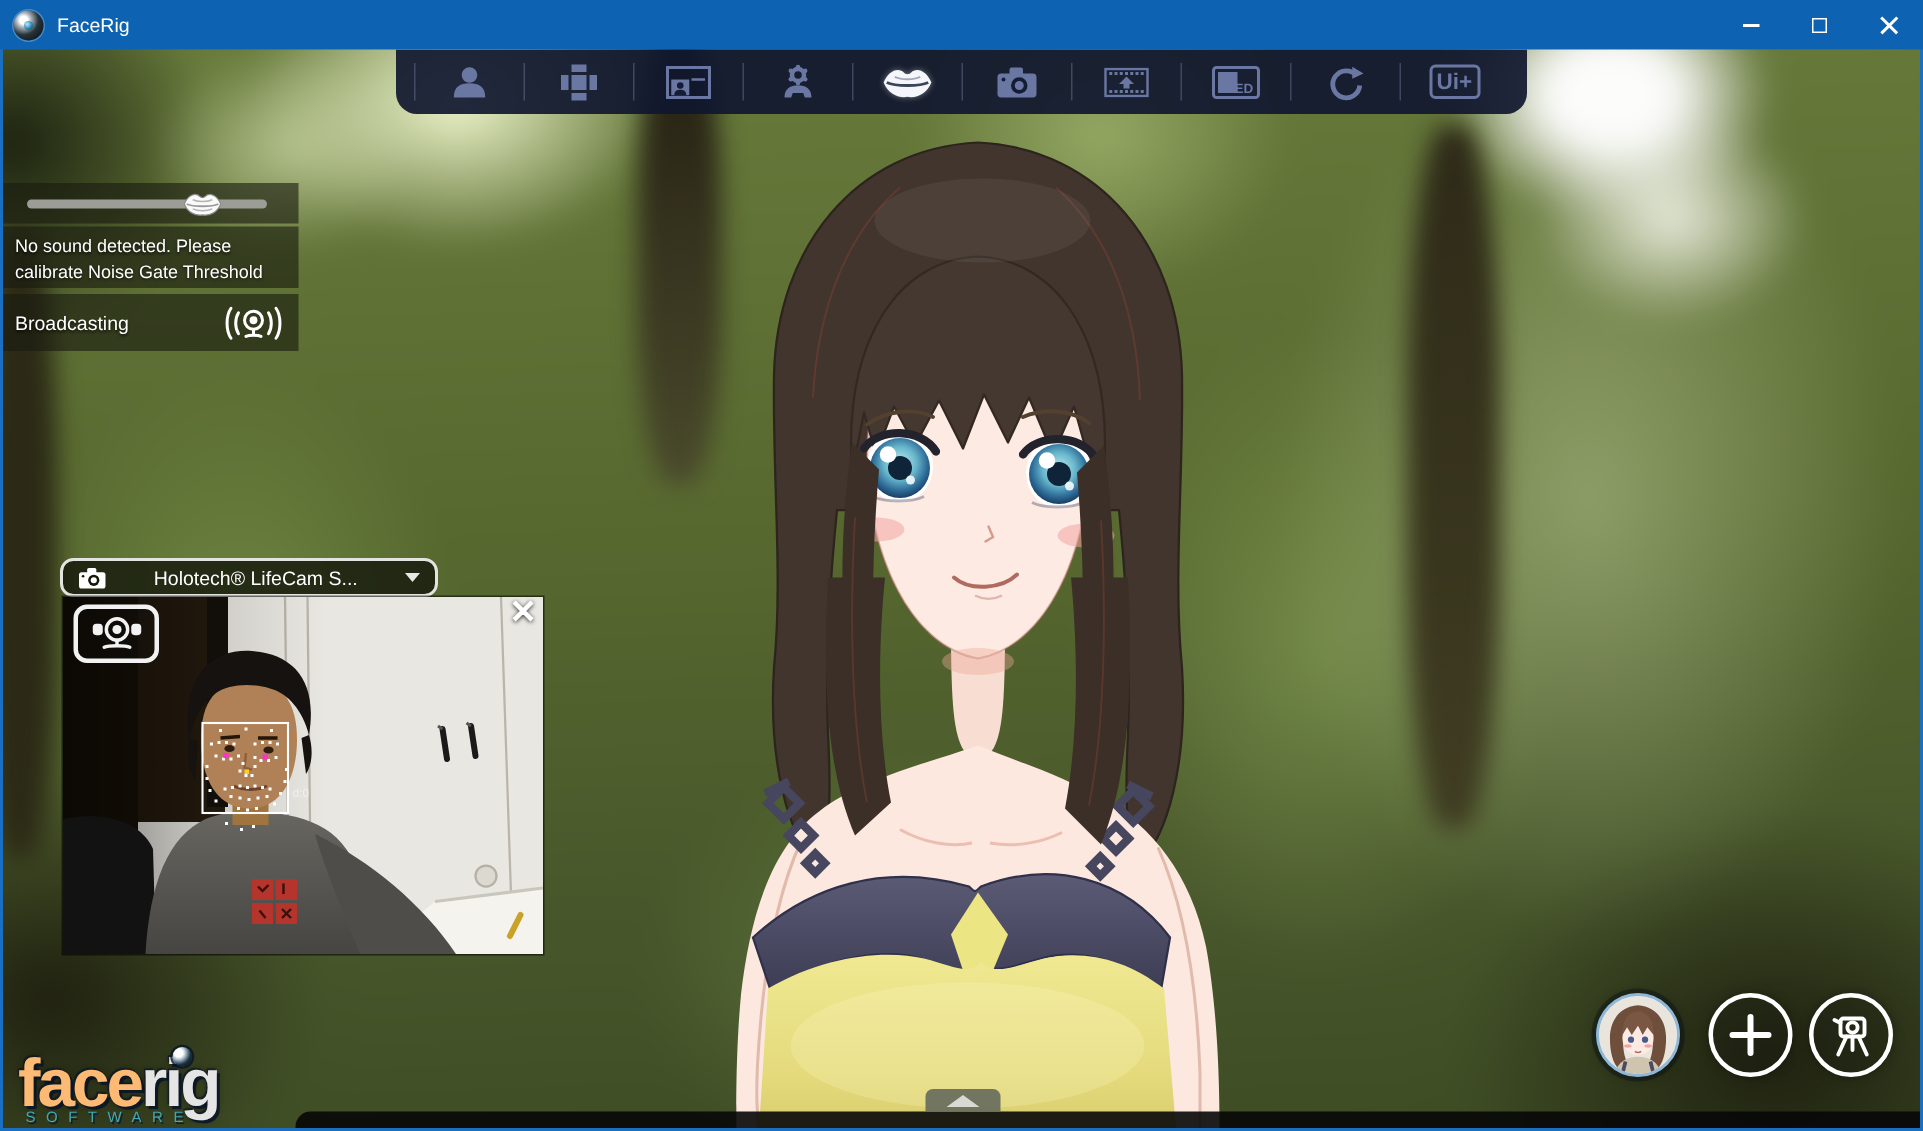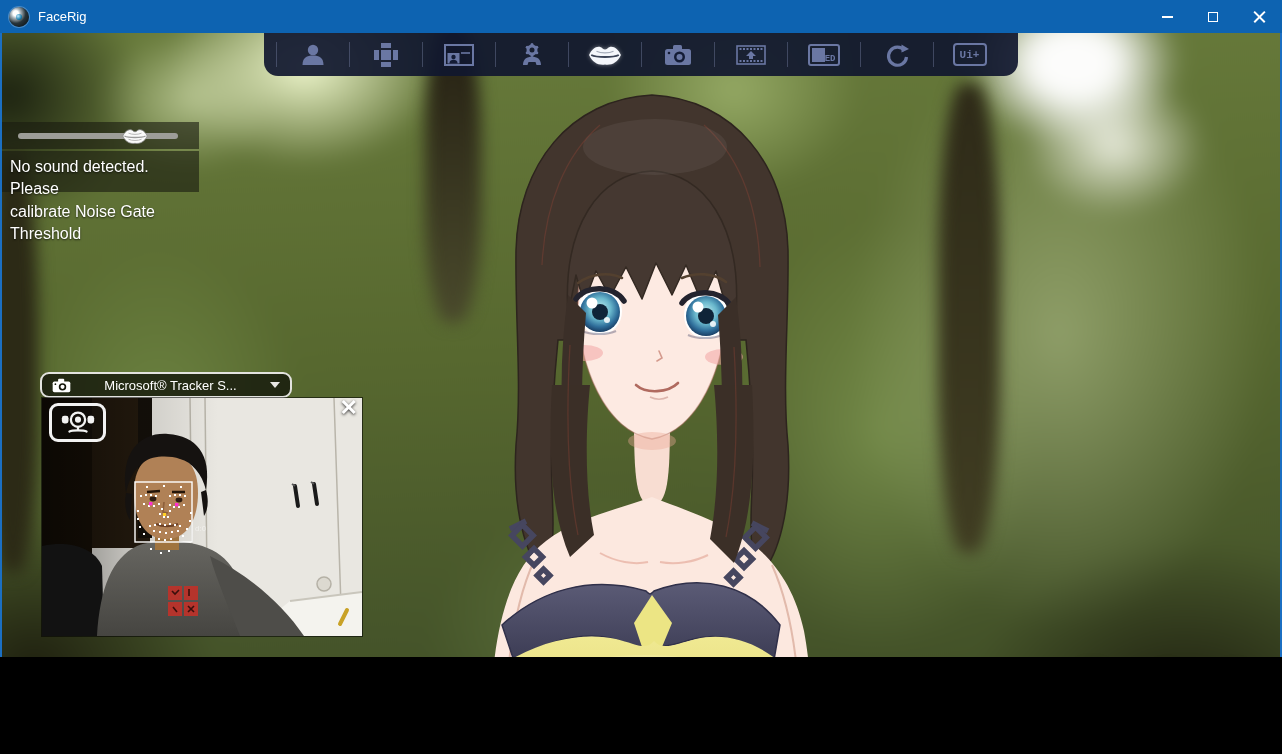--- a/index.html
+++ b/index.html
@@ -1,17 +1,17 @@
 <!DOCTYPE html>
 <html><head>
 <meta charset="utf-8">
 <style>
   * { margin:0; padding:0; box-sizing:border-box; }
   body { font-family:"Liberation Sans", sans-serif; background:#000; }
-  .window { position:relative; width:1282px; height:657px; overflow:hidden; background:#0d63b1; }
+  .window { position:relative; width:1282px; height:754px; overflow:hidden; background:#0d63b1; }
 
   
   .titlebar { position:absolute; top:0; left:0; right:0; height:33px; background:#0d63b1;
               display:flex; align-items:center; padding-left:9px; gap:9px; }
   .app-logo { width:20px; height:20px; border-radius:50%;
               background:radial-gradient(circle at 34% 32%, #ffffff 0 14%, #aab4ba 26%, #27343a 52%, #070c0e 95%);
               box-shadow:0 0 0 1px rgba(255,255,255,.25); position:relative; }
   .app-logo::after { content:''; position:absolute; left:7px; top:7px; width:6px; height:6px; border-radius:50%;
               background:radial-gradient(circle at 35% 35%, #bfeaff, #1d7fae 60%, #0a3347); }
   .title-text { color:#fff; font-size:13px; }
@@ -44,38 +44,38 @@
           linear-gradient(178deg, #697c3c 0%, #57682f 45%, #46552a 78%, #3c4a23 100%); }
   .trunk { position:absolute; filter:blur(8px); border-radius:40%; }
   .trunk-1 { left:423px; top:-10px; width:56px; height:300px; background:linear-gradient(#241f12, #4a4a2c); }
   .trunk-2 { left:936px; top:50px;  width:62px; height:470px; background:linear-gradient(#2e2a18, #403d22); }
   .trunk-3 { left:-14px; top:120px; width:50px; height:420px; background:#2c2a16; }
 
   
   .toolbar { position:absolute; left:262px; top:0; width:754px; height:43px;
              background:rgba(16,23,47,.92); border-radius:0 0 14px 14px;
              display:flex; align-items:center; padding:0 12px; }
-  .tb-cell { flex:1; height:100%; display:flex; align-items:center; justify-content:center; position:relative; cursor:default;font-family:Liberation Mono, monospace; }
+  .tb-cell { flex:1; height:100%; display:flex; align-items:center; justify-content:center; position:relative; cursor:default; }
   .tb-cell::before { content:''; position:absolute; left:0; top:9px; bottom:9px; width:1px; background:rgba(130,140,175,.38); }
   .tb-icon { fill:#6a77a3; stroke:#6a77a3; }
   .tb-cell.active .tb-icon { fill:#f4f6fb; stroke:#f4f6fb; filter:drop-shadow(0 0 2px rgba(255,255,255,.4)); }
   .tb-screen { width:32px; height:22px; border:2px solid #6a77a3; border-radius:3px; position:relative; }
   .tb-screen-fill { position:absolute; left:2px; top:2px; width:13px; height:14px; background:#6a77a3; }
   .tb-screen-label { position:absolute; right:2px; bottom:0px; font-size:9px; font-weight:bold; color:#6a77a3; }
   .tb-uiplus { min-width:34px; height:23px; border:2px solid #6a77a3; border-radius:4px;
                display:flex; align-items:center; justify-content:center;
-               font-size:11px; font-weight:bold; color:#6a77a3; padding:0 3px; }
+               font-size:15px; font-weight:bold; color:#6a77a3; padding:0 3px; }
 
   
   .lp { position:absolute; left:0; width:197px; background:rgba(26,27,16,.62); color:#fff;
         display:flex; align-items:center; padding-left:8px;
         text-shadow:0 1px 2px rgba(0,0,0,.7); }
   .lp-tracker   { top:50px;  height:37px; font-size:13px; justify-content:space-between; padding-right:8px; }
   .lp-slider    { top:89px;  height:27px; padding-left:16px; }
-  .lp-noise     { top:118px; height:41px; font-size:16px; display:block; padding-top:5px; line-height:1.4; }
+  .lp-noise     { top:118px; height:41px; font-size:12px; display:block; padding-top:5px; line-height:1.4; }
   .lp-broadcast { top:163px; height:38px; font-size:13px; justify-content:space-between; padding-right:10px; }
   .slider-track { position:relative; width:160px; height:6px; background:#9d9d98; border-radius:3px; }
   .slider-handle { position:absolute; top:-10px; width:26px; height:26px; cursor:pointer; }
 
   
   .cam-select { position:absolute; left:38px; top:339px; width:252px; height:26px;
                 background:rgba(18,20,10,.78); border:2px solid #e3e3df; border-radius:9px;
                 display:flex; align-items:center; gap:10px; padding:0 10px; color:#fff; font-size:13px; cursor:default; }
   .cam-select-label { flex:1; text-align:center; white-space:nowrap; overflow:hidden; }
   .caret-down { width:0; height:0; border-left:5px solid transparent; border-right:5px solid transparent; border-top:6px solid #e8e8e4; }
@@ -359,30 +359,45 @@
           </svg>
         </div>
       </div>
     </div>
 
     <div class="lp lp-noise">
       <div>No sound detected. Please</div>
       <div>calibrate Noise Gate Threshold</div>
     </div>
 
+    <div class="lp lp-broadcast">
+      <span>Broadcasting</span>
+      <svg width="40" height="27" viewBox="0 0 40 26">
+        <g fill="none" stroke="#fff" stroke-width="2" stroke-linecap="round">
+          <path d="M5,3 C1.5,8 1.5,18 5,23"></path>
+            <path d="M10,6 C7.5,10 7.5,16 10,20"></path>
+          <path d="M35,3 C38.5,8 38.5,18 35,23"></path>
+            <path d="M30,6 C32.5,10 32.5,16 30,20"></path>
+          <circle cx="20" cy="11" r="6"></circle>
+            <path d="M20,17.5 L20,20.5"></path>
+            <path d="M15,21.8 C17,20.8 23,20.8 25,21.8"></path>
+        </g>
+        <circle cx="20" cy="11" r="2.6" fill="#fff"></circle>
+      </svg>
+    </div>
 
     <div class="cam-select">
       <svg width="19" height="15" viewBox="0 0 28 22">
         <rect x="9" y="1" width="9" height="6" rx="1.5" fill="#fff"></rect>
         <rect x="1" y="5" width="26" height="16" rx="2.5" fill="#fff"></rect>
         <circle cx="15.5" cy="13" r="5.5" fill="#15170c"></circle>
         <circle cx="15.5" cy="13" r="3" fill="#fff"></circle>
         <circle cx="5" cy="9" r="1.3" fill="#15170c"></circle>
       </svg>
-      <span class="cam-select-label">Microsoft® Tracker S...</span>
+      <span class="cam-select-label">Holotech® LifeCam S...</span>
       <span class="caret-down"></span>
     </div>
 
     <div class="cam-preview">
       <svg width="320" height="238" viewBox="0 0 320 238">
         <defs>
           <linearGradient id="shirt" x1="0" y1="0" x2="0" y2="1">
             <stop offset="0%" stop-color="#676661"></stop>
               <stop offset="100%" stop-color="#464541"></stop>
           </linearGradient>

